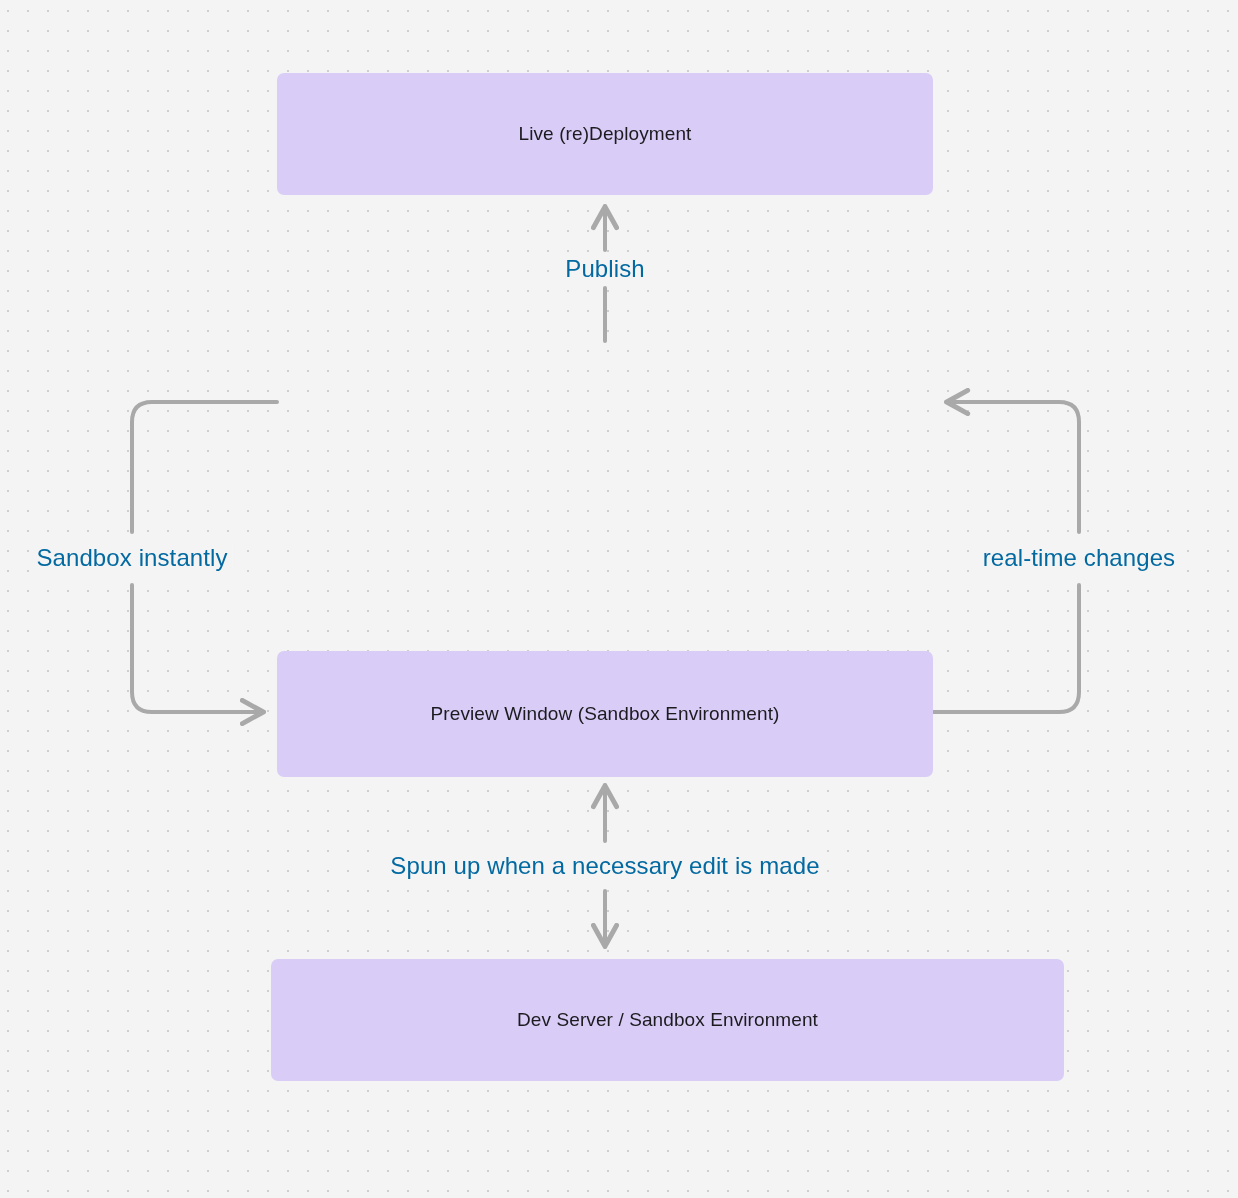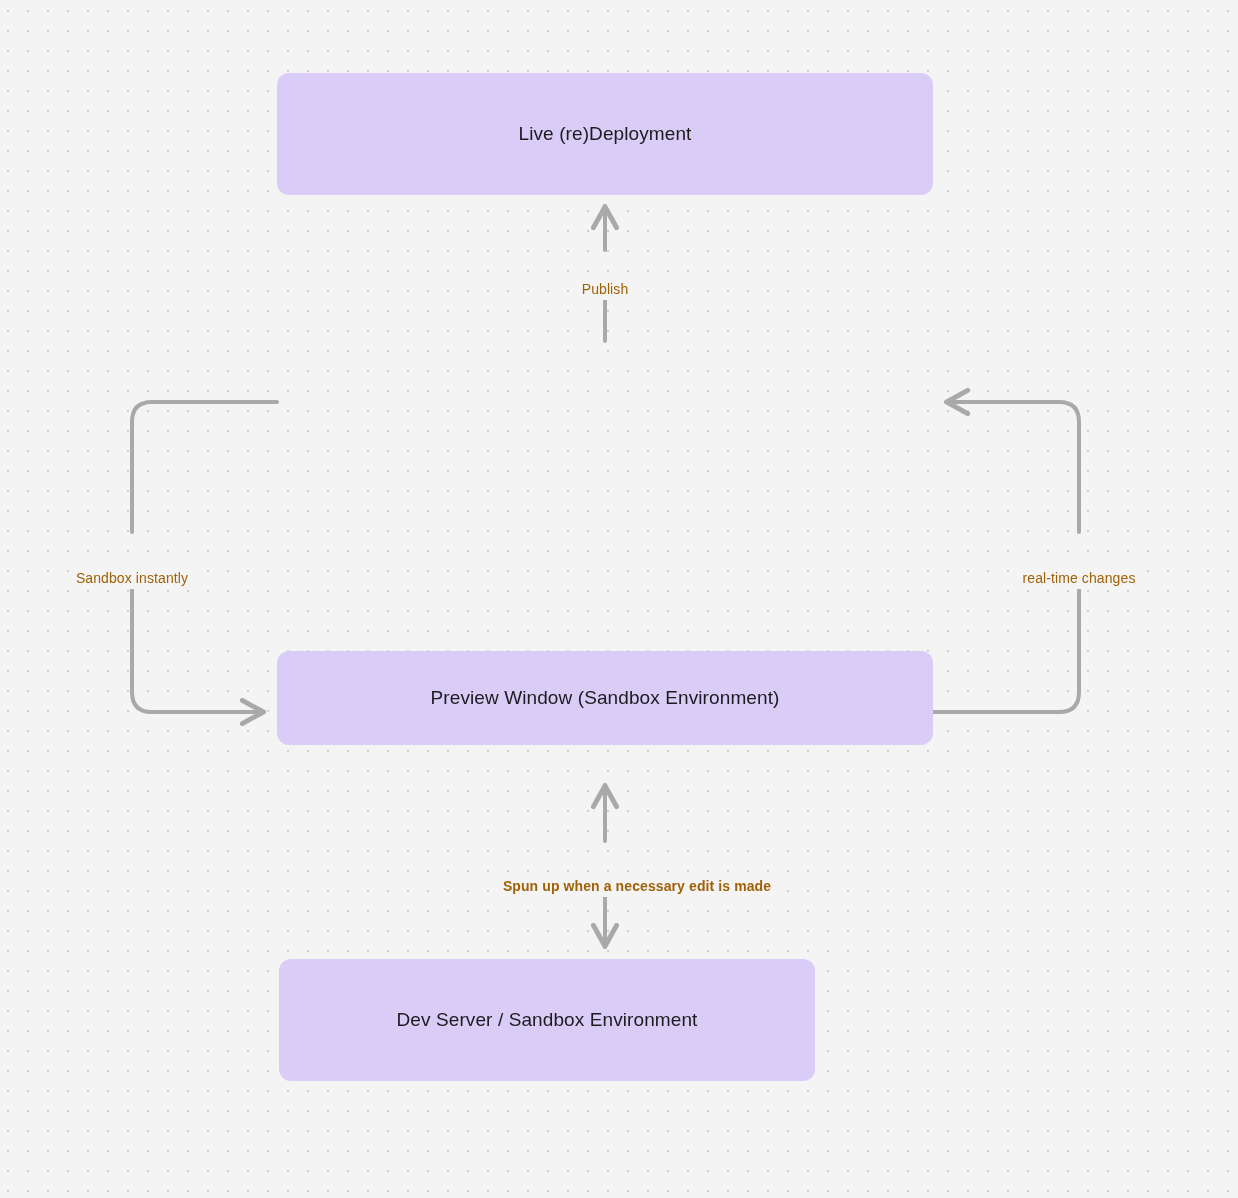--- a/index.html
+++ b/index.html
@@ -25,39 +25,38 @@
     width: 1238px;
     height: 1198px;
     pointer-events: none;
   }
   .node {
     position: absolute;
     box-sizing: border-box;
     display: flex;
     align-items: center;
     justify-content: center;
-    border-radius: 12px;
+    border-radius: 7px;
     color: #1c1b1f;
     font-size: 19px;
     letter-spacing: 0.1px;
     line-height: 1.25;
     text-align: center;
     padding: 4px 16px;
   }
   .edge-label {
     position: absolute;
-    font-size: 14px;
-    color: #a16207;
+    font-size: 24px;
+    color: #0369a1;
     letter-spacing: 0.1px;
     white-space: nowrap;
     line-height: 1;
     padding: 4px 7px;
     background: #f4f4f4;
     transform: translate(-50%, -50%);
-    margin-top: 20px;
   }
 </style>
 </head>
 <body>
 
 <div id="canvas">
 
   <svg id="edges" viewBox="0 0 1238 1198" width="1238" height="1198">
     <defs>
       <marker id="arrow" viewBox="0 0 12 12" refX="10.5" refY="6" markerWidth="7" markerHeight="7" orient="auto-start-reverse" markerUnits="strokeWidth">
@@ -84,29 +83,29 @@
       <path d="M 605 841 L 605 785" fill="none" stroke="#a9a9a9" stroke-width="4" stroke-linecap="round" marker-end="url(#arrow)"></path>
       <path d="M 605 891 L 605 947" fill="none" stroke="#a9a9a9" stroke-width="4" stroke-linecap="round" marker-end="url(#arrow)"></path>
     </g>
   </svg>
 
   <div class="node" style="left:277px; top:73px; width:656px; height:122px; background:#d9cdf7;">
     <span>Live (re)Deployment</span>
   </div>
 
 
-  <div class="node" style="left:277px; top:651px; width:656px; height:94px; background:#d9cdf7;">
+  <div class="node" style="left:277px; top:651px; width:656px; height:126px; background:#d9cdf7;">
     <span>Preview Window (Sandbox Environment)</span>
   </div>
 
-  <div class="node" style="left:279px; top:959px; width:536px; height:122px; background:#d9cdf7;">
+  <div class="node" style="left:271px; top:959px; width:793px; height:122px; background:#d9cdf7;">
     <span>Dev Server / Sandbox Environment</span>
   </div>
 
   <div class="edge-label" style="left:605px; top:269px;">Publish</div>
 
   <div class="edge-label" style="left:132px; top:558px;">Sandbox instantly</div>
 
   <div class="edge-label" style="left:1079px; top:558px;">real-time changes</div>
 
-  <div class="edge-label" style="left:637px; top:866px;font-weight:bold;">Spun up when a necessary edit is made</div>
+  <div class="edge-label" style="left:605px; top:866px;">Spun up when a necessary edit is made</div>
 
 </div>
 
 </body></html>

